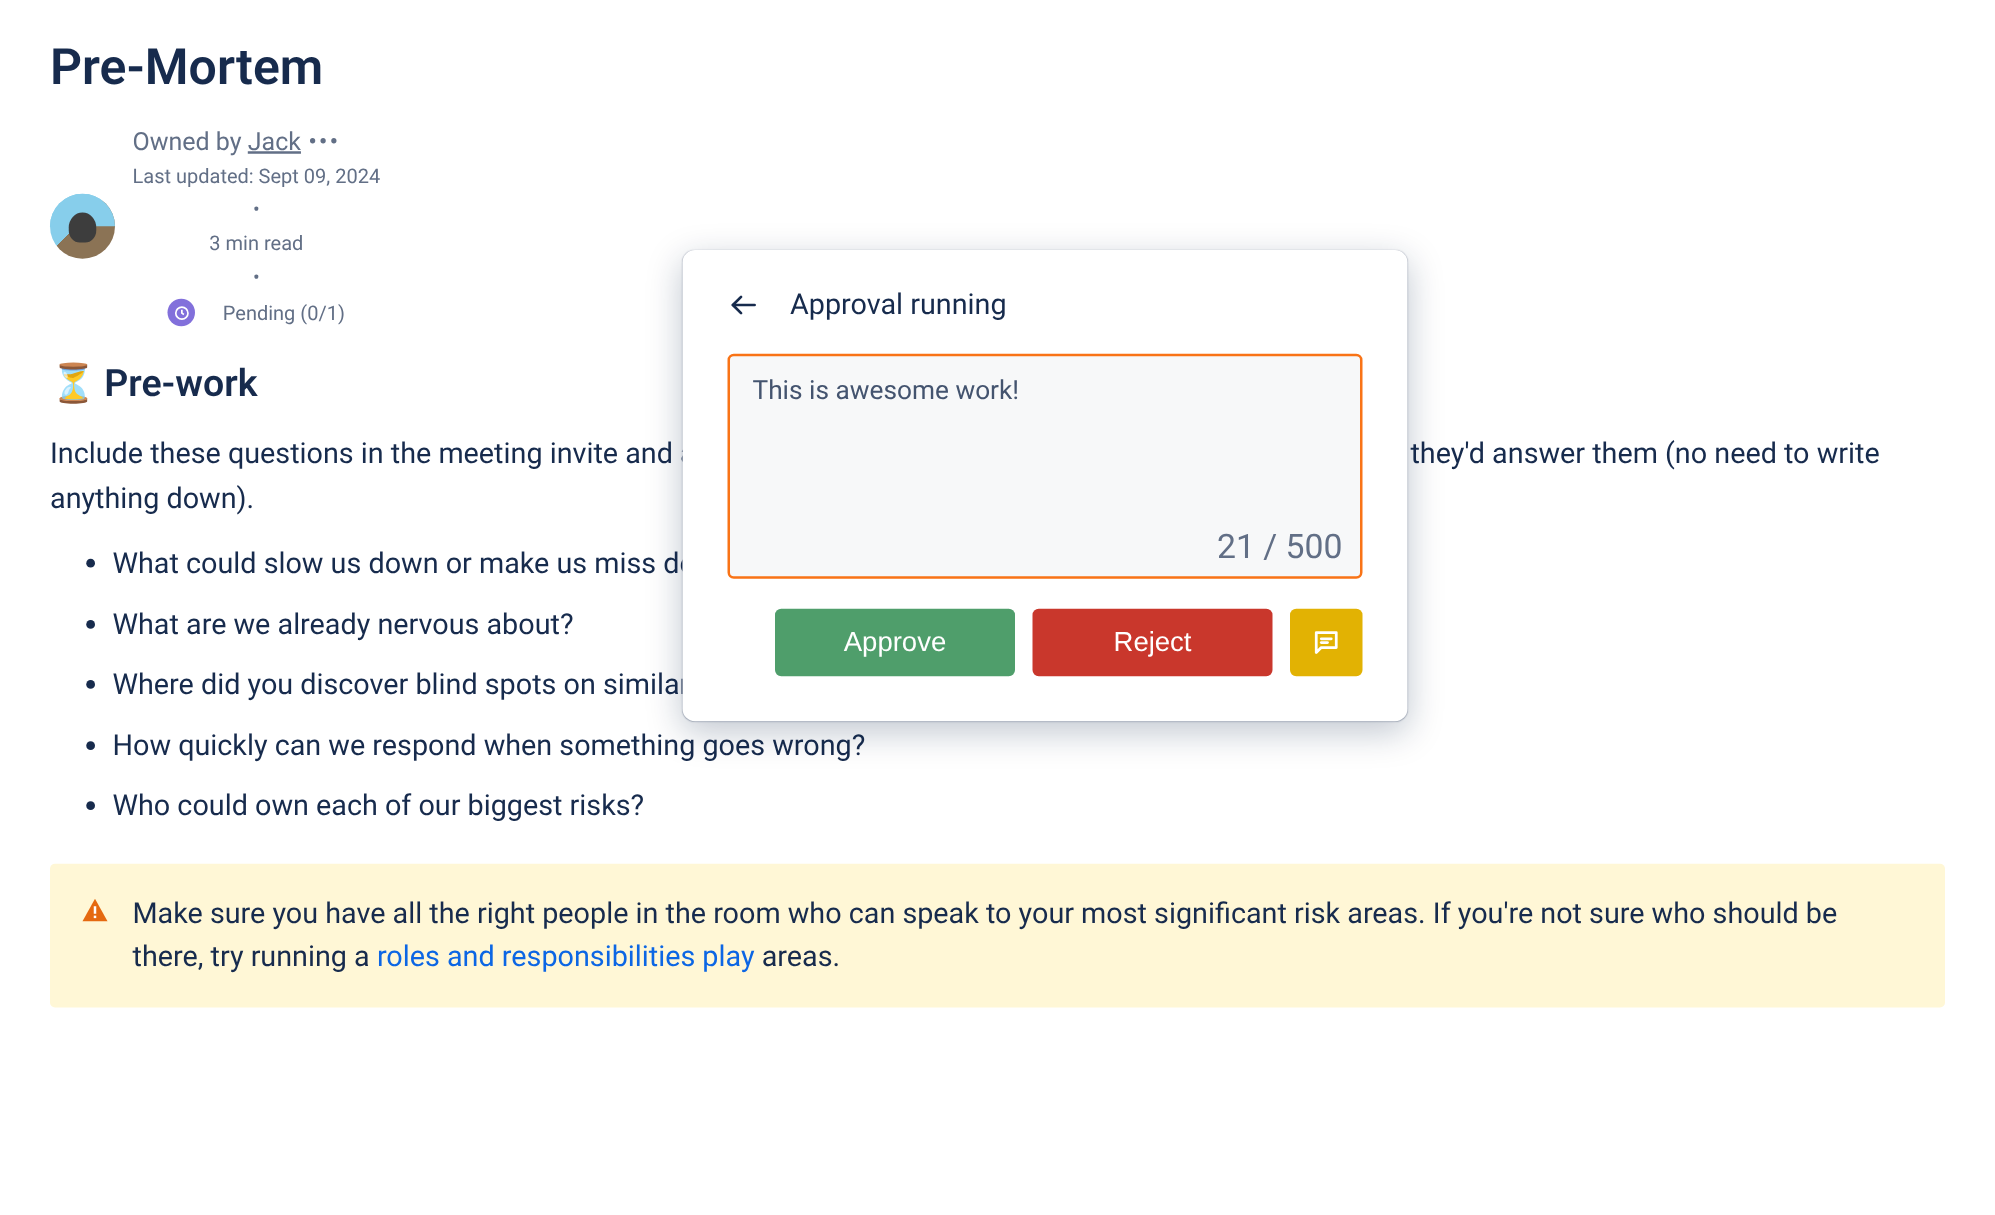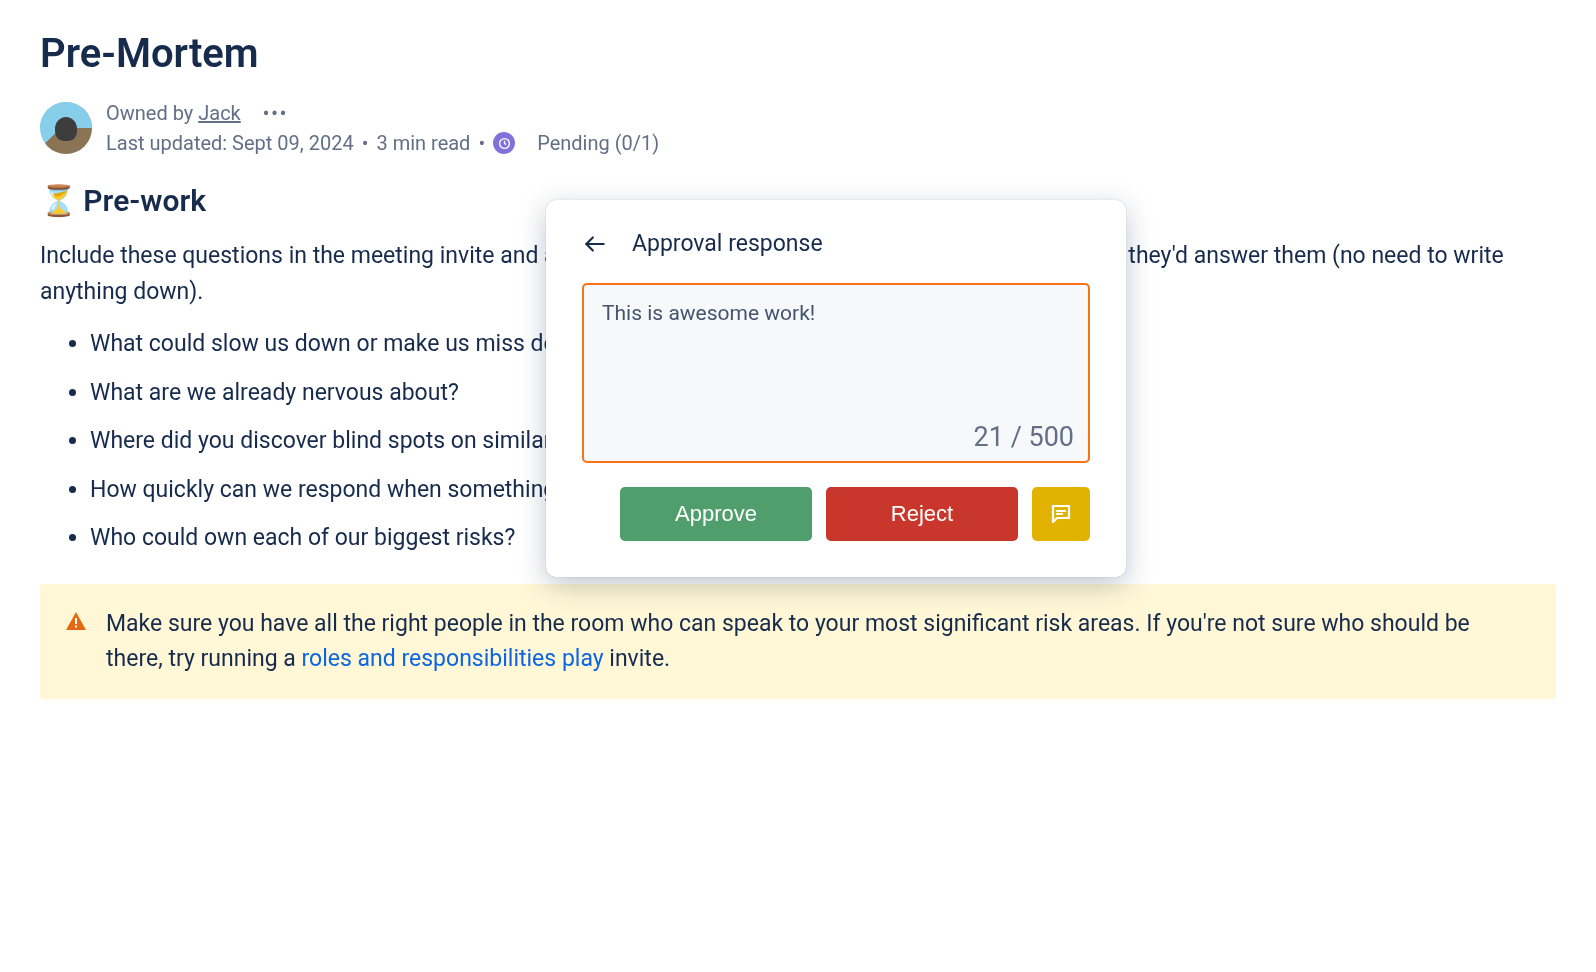--- a/index.html
+++ b/index.html
@@ -53,42 +53,43 @@
       border-radius: 50% 50% 40% 40%;
     }
     .meta-text {
       display: flex;
       flex-direction: column;
       gap: 6px;
     }
     .meta-line1 {
       display: flex;
       align-items: center;
-      gap: 22px;
+      gap: 6px;
       font-size: 20px;
       color: #626F86;
     }
     .owner-name {
       color: #626F86;
       text-decoration: underline;
       cursor: pointer;
     }
     .dots {
       color: #626F86;
       letter-spacing: 2px;
       cursor: pointer;
       font-size: 18px;
       font-weight: bold;
     }
     .meta-line2 {
       display: flex;
       align-items: center;
       gap: 8px;
-      font-size: 20px;
-      color: #626F86;
+      font-size: 16px;
+      color: #626F86;
+      flex-direction: column;
     }
     .dot-sep {
       color: #626F86;
     }
     .pending-badge-inline {
       display: inline-flex;
       align-items: center;
       gap: 22px;
       text-align: right;
     }
@@ -302,33 +303,33 @@
 
 <div class="note-panel">
   <span class="warning-icon">
     <svg width="24" height="24" viewBox="0 0 24 24">
       <path d="M12 2 L22 20 L2 20 Z" fill="#E56910"></path>
       <rect x="11" y="8" width="2" height="6" fill="#ffffff"></rect>
       <rect x="11" y="15.5" width="2" height="2" fill="#ffffff"></rect>
     </svg>
   </span>
   <div>
-    <span>Make sure you have all the right people in the room who can speak to your most significant risk areas. If you're not sure who should be there, try running a </span><a class="note-link">roles and responsibilities play</a><span> invite.</span>
+    <span>Make sure you have all the right people in the room who can speak to your most significant risk areas. If you're not sure who should be there, try running a </span><a class="note-link">roles and responsibilities play</a><span> areas.</span>
   </div>
 </div>
 
 <div class="approval-popup">
   <div class="popup-header">
     <span class="back-arrow">
       <svg width="26" height="26" viewBox="0 0 24 24" fill="none" stroke="#172B4D" stroke-width="2" stroke-linecap="round" stroke-linejoin="round">
         <line x1="20" y1="12" x2="4" y2="12"></line>
         <polyline points="10 18 4 12 10 6"></polyline>
       </svg>
     </span>
-    <span class="popup-title">Approval response</span>
+    <span class="popup-title">Approval running</span>
   </div>
 
 
   <div class="comment-wrapper">
     <textarea class="comment-box" style="">This is awesome work!</textarea>
     <span class="char-count">21 / 500</span>
   </div>
 
   <div class="button-row">
     <button class="btn btn-approve">Approve</button>

